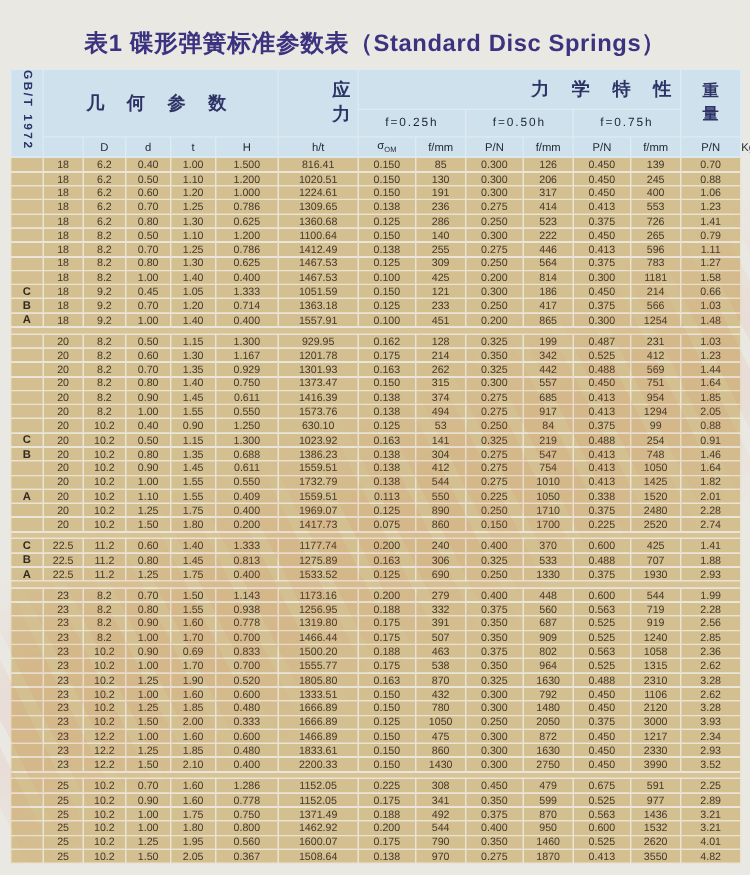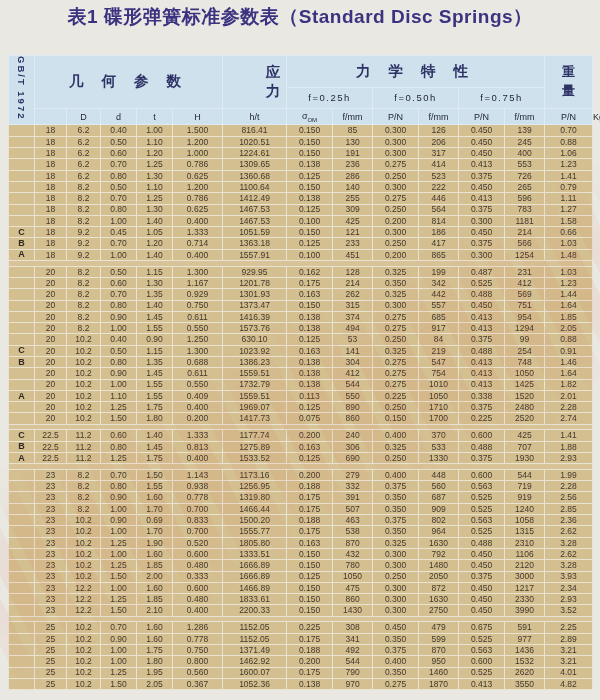--- a/index.html
+++ b/index.html
@@ -3,21 +3,21 @@
 <meta charset="utf-8">
 <style>
   html,body{margin:0;padding:0;}
   body{
     width:600px;height:700px;
     background:#eae8e3;
     font-family:"Liberation Sans","DejaVu Sans",sans-serif;
     position:relative;overflow:hidden;
   }
   .title{
-    padding-top:4px;height:40px;
+    padding-top:22px;height:40px;
     text-align:center;
     font-size:19px;font-weight:bold;color:#3c3380;
     letter-spacing:0.5px;
   }
   .table-wrap{position:absolute;left:8px;top:55px;width:584px;}
   table{border-collapse:collapse;table-layout:fixed;width:584px;}
   thead th{
     background:#cfe1ed;color:#2e3366;
     border:1px solid #deeaf4;
     padding:0;font-weight:bold;vertical-align:middle;
@@ -81,21 +81,21 @@
       <col style="width:40px">
         <col style="width:48px">
     </colgroup>
     <thead>
       <tr>
         <th rowspan="3" class="gbt-cell">
           <span class="gbt-text">GB/T 1972</span>
         </th>
         <th colspan="5" rowspan="2" class="h-big">几 何 参 数</th>
         <th rowspan="2" class="h-stress">应 力</th>
-        <th colspan="6" class="h-big" style="height:28px;">力 学 特 性</th>
+        <th colspan="6" class="h-big" style="height:28px;text-align:right;">力 学 特 性</th>
         <th rowspan="2" class="h-weight">重
 量</th>
       </tr>
       <tr>
         <th colspan="2" class="h-sub">f=0.25h</th>
         <th colspan="2" class="h-sub">f=0.50h</th>
         <th colspan="2" class="h-sub">f=0.75h</th>
       </tr>
       <tr>
         <th class="h-col"></th>
@@ -879,21 +879,21 @@
           <td class="c12">2620</td>
           <td class="c13">4.01</td>
         </tr>
         <tr>
           <td class="c0"></td>
           <td class="c1">25</td>
           <td class="c2">10.2</td>
           <td class="c3">1.50</td>
           <td class="c4">2.05</td>
           <td class="c5">0.367</td>
-          <td class="c6">1052.36</td>
+          <td class="c6">1508.64</td>
           <td class="c7">0.138</td>
           <td class="c8">970</td>
           <td class="c9">0.275</td>
           <td class="c10">1870</td>
           <td class="c11">0.413</td>
           <td class="c12">3550</td>
           <td class="c13">4.82</td>
         </tr>
       </tbody>
   </table>

